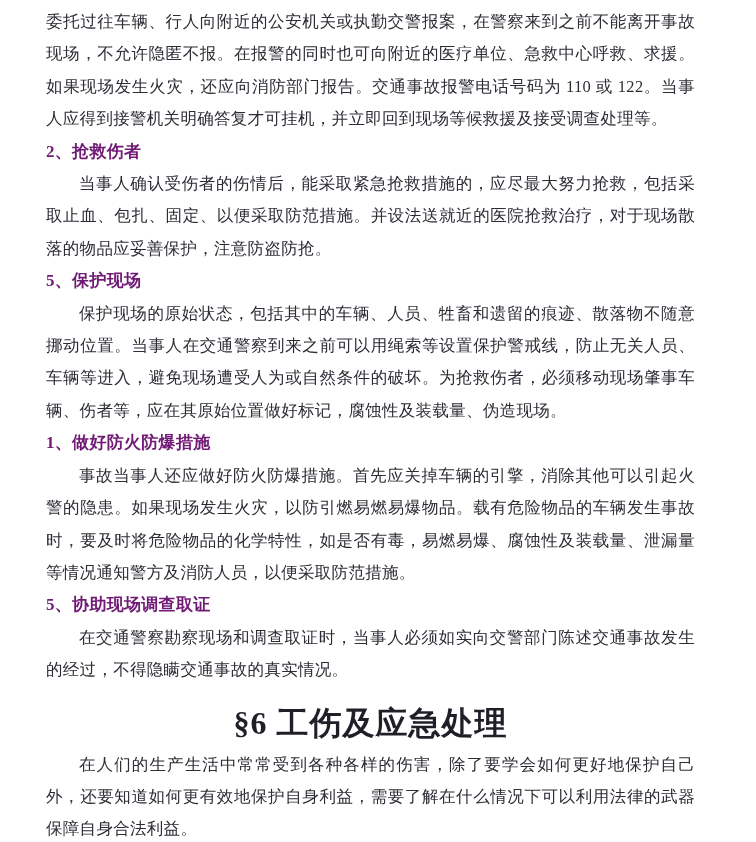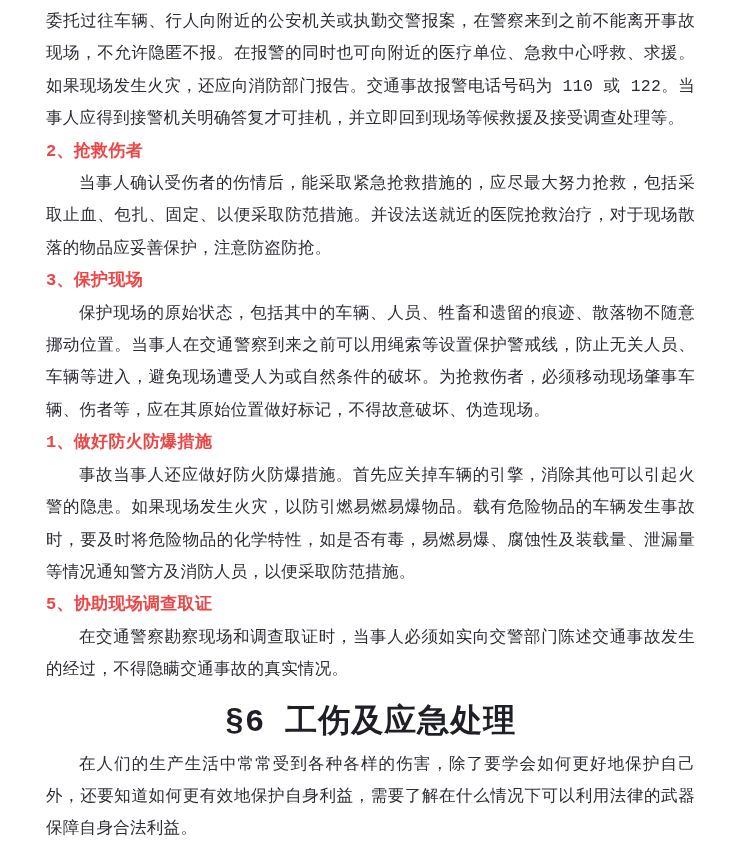--- a/index.html
+++ b/index.html
@@ -8,42 +8,42 @@
     background: #ffffff;
   }
   .page {
     position: relative;
     width: 756px;
     height: 842px;
     box-sizing: border-box;
     padding: 6px 61px 0 46px;
     background: #ffffff;
     color: #2c2c35;
-    font-family: Liberation Mono, monospace;
+    font-family: Liberation Serif, serif;
     overflow: hidden;
   }
   .body-para {
     margin: 0;
     font-size: 16.5px;
     line-height: 32.4px;
     text-align: justify;
     text-justify: inter-ideograph;
     text-indent: 2em;
     letter-spacing: 0.3px;
   }
   .body-para.no-indent {
     text-indent: 0;
   }
   .section-heading {
     margin: 0;
     font-size: 17px;
     line-height: 32.4px;
     font-weight: 700;
     letter-spacing: 0.3px;
-    color: #ef4444;
+    color: #701a75;
   }
   .chapter-heading {
     margin: 15px 0 5px 0;
     font-size: 32px;
     line-height: 42px;
     font-weight: 700;
     text-align: center;
     letter-spacing: 1px;
     color: #1f1f28;
   }
@@ -51,22 +51,22 @@
 </head>
 <body>
 
 <div class="page">
 
   <p class="body-para no-indent">委托过往车辆、行人向附近的公安机关或执勤交警报案，在警察来到之前不能离开事故现场，不允许隐匿不报。在报警的同时也可向附近的医疗单位、急救中心呼救、求援。如果现场发生火灾，还应向消防部门报告。交通事故报警电话号码为 110 或 122。当事人应得到接警机关明确答复才可挂机，并立即回到现场等候救援及接受调查处理等。</p>
 
   <h3 class="section-heading">2、抢救伤者</h3>
   <p class="body-para">当事人确认受伤者的伤情后，能采取紧急抢救措施的，应尽最大努力抢救，包括采取止血、包扎、固定、以便采取防范措施。并设法送就近的医院抢救治疗，对于现场散落的物品应妥善保护，注意防盗防抢。</p>
 
-  <h3 class="section-heading">3、保护现场</h3>
-  <p class="body-para">保护现场的原始状态，包括其中的车辆、人员、牲畜和遗留的痕迹、散落物不随意挪动位置。当事人在交通警察到来之前可以用绳索等设置保护警戒线，防止无关人员、车辆等进入，避免现场遭受人为或自然条件的破坏。为抢救伤者，必须移动现场肇事车辆、伤者等，应在其原始位置做好标记，不得故意破坏、伪造现场。</p>
+  <h3 class="section-heading">5、保护现场</h3>
+  <p class="body-para">保护现场的原始状态，包括其中的车辆、人员、牲畜和遗留的痕迹、散落物不随意挪动位置。当事人在交通警察到来之前可以用绳索等设置保护警戒线，防止无关人员、车辆等进入，避免现场遭受人为或自然条件的破坏。为抢救伤者，必须移动现场肇事车辆、伤者等，应在其原始位置做好标记，腐蚀性及装载量、伪造现场。</p>
 
   <h3 class="section-heading">1、做好防火防爆措施</h3>
   <p class="body-para">事故当事人还应做好防火防爆措施。首先应关掉车辆的引擎，消除其他可以引起火警的隐患。如果现场发生火灾，以防引燃易燃易爆物品。载有危险物品的车辆发生事故时，要及时将危险物品的化学特性，如是否有毒，易燃易爆、腐蚀性及装载量、泄漏量等情况通知警方及消防人员，以便采取防范措施。</p>
 
   <h3 class="section-heading">5、协助现场调查取证</h3>
   <p class="body-para">在交通警察勘察现场和调查取证时，当事人必须如实向交警部门陈述交通事故发生的经过，不得隐瞒交通事故的真实情况。</p>
 
   <h2 class="chapter-heading">§6 工伤及应急处理</h2>
 
   <p class="body-para">在人们的生产生活中常常受到各种各样的伤害，除了要学会如何更好地保护自己外，还要知道如何更有效地保护自身利益，需要了解在什么情况下可以利用法律的武器保障自身合法利益。</p>

